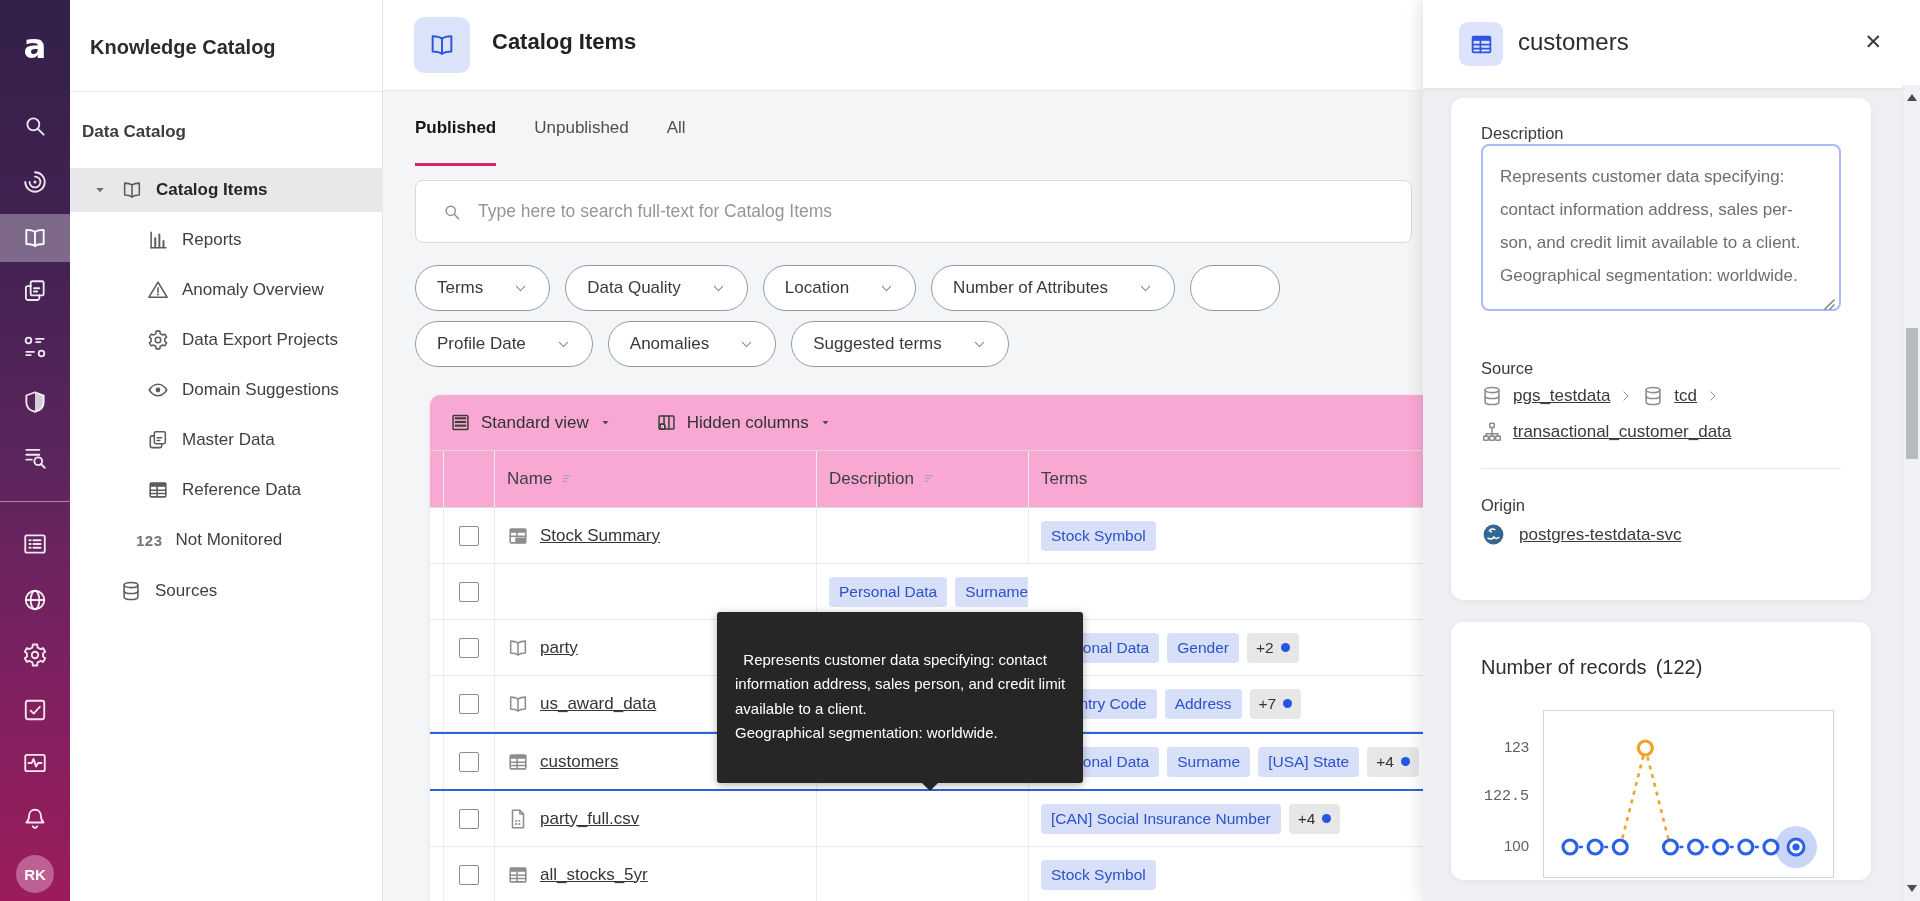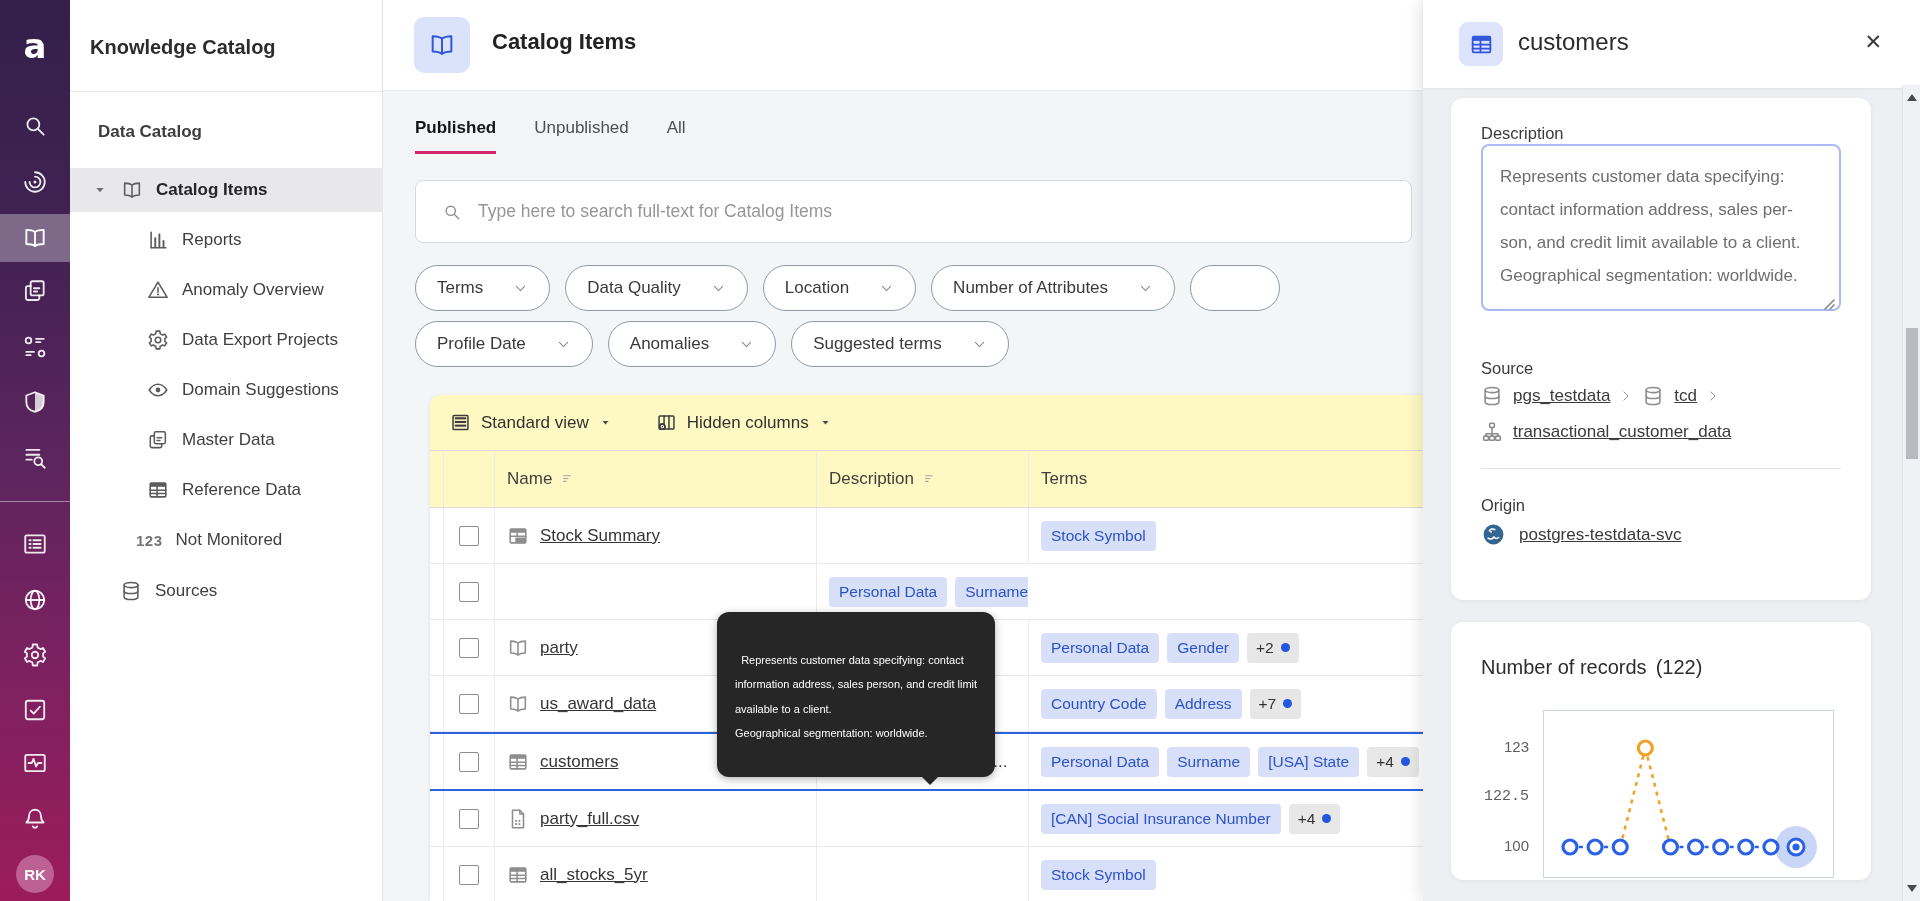--- a/index.html
+++ b/index.html
@@ -13,45 +13,45 @@
   .rail-logo{position:absolute;top:24px;left:0;width:70px;text-align:center;color:#fff;font-size:34px;font-weight:700;line-height:44px;font-family:"DejaVu Sans",sans-serif}
   .rail-item{position:absolute;left:0;width:70px;height:48px;display:flex;align-items:center;justify-content:center;color:rgba(255,255,255,.9);cursor:pointer}
   .rail-item .ic{width:26px;height:26px}
   .rail-item.active{background:rgba(255,255,255,.32);color:#fff}
   .rail-div{position:absolute;left:0;top:501px;width:70px;height:1px;background:rgba(255,255,255,.45)}
   .avatar{position:absolute;left:16px;top:855px;width:38px;height:38px;border-radius:50%;background:#bd6093;color:#fff;font-size:15px;font-weight:700;display:flex;align-items:center;justify-content:center;cursor:pointer}
   
   .sidebar{position:absolute;left:70px;top:0;width:313px;height:901px;background:#fff;border-right:1px solid #e2e2e4;z-index:20}
   .sb-title{position:absolute;left:20px;top:36px;font-size:20px;font-weight:700;color:#2c2c2c}
   .sb-div{position:absolute;left:0;top:91px;width:100%;height:1px;background:#e8e8e8}
-  .sb-section{position:absolute;left:28px;top:122px;font-size:17px;font-weight:700;color:#3d3d3d}
+  .sb-section{position:absolute;left:12px;top:122px;font-size:17px;font-weight:700;color:#3d3d3d}
   .nav-item{position:absolute;left:0;width:313px;display:flex;align-items:center;gap:13px;color:#3f3f3f;font-size:17px;cursor:pointer}
   .nav-item.sel{background:#e8e8ea;font-weight:700;color:#262626}
   .nav-item .ic{color:#5c5c5c}
   .nav-item .caret{color:#6f6f6f;width:16px;height:16px}
   .num-ic{font-size:15px;font-weight:700;color:#757575;letter-spacing:.5px;flex:none}
   
   .main{position:absolute;left:383px;top:0;width:1040px;height:901px;background:#f4f5f7;overflow:hidden}
   .main-header{position:absolute;left:0;top:0;width:100%;height:91px;background:#fff;border-bottom:1px solid #ececec}
   .title-tile{position:absolute;left:31px;top:17px;width:56px;height:56px;border-radius:10px;background:#dbe3fb;color:#3156de;display:flex;align-items:center;justify-content:center}
   .title-tile .ic{width:28px;height:28px}
   .page-title{position:absolute;left:109px;top:29px;font-size:22px;font-weight:600;color:#222}
   .tabs{position:absolute;left:32px;top:118px;display:flex;gap:38px}
-  .tab{font-size:17px;color:#4f4f4f;padding-bottom:13px;border-bottom:3px solid transparent;cursor:pointer}
+  .tab{font-size:17px;color:#4f4f4f;padding-bottom:25px;border-bottom:3px solid transparent;cursor:pointer}
   .tab.active{color:#161616;font-weight:600;border-color:#d12568}
   .searchbox{position:absolute;left:32px;top:180px;width:997px;height:63px;background:#fff;border:1px solid #d9d9d9;border-radius:8px;display:flex;align-items:center;gap:16px;padding-left:26px}
   .searchbox .ic{color:#8f8f8f;width:20px;height:20px}
   .searchbox input{border:none;outline:none;flex:1;font-size:17.5px;font-family:inherit;color:#333;background:transparent;height:100%}
   ::placeholder{color:#969696}
   .frow{position:absolute;left:32px;display:flex;gap:15px;width:1008px;overflow:hidden}
   #frow1{top:265px}#frow2{top:321px}
   .pill{height:46px;border:1px solid #8e9aa7;border-radius:23px;background:#fff;display:flex;align-items:center;gap:30px;padding:0 21px;font-size:17px;color:#3a3a3a;flex:none;cursor:pointer}
   .pill .ic{color:#8a8a8a;width:15px;height:15px}
   .pill.stub{min-width:90px}
-  .card{position:absolute;left:47px;top:395px;width:993px;height:506px;background:#fef9c3;border-radius:10px 0 0 0;box-shadow:0 1px 4px rgba(0,0,0,.08)}
+  .card{position:absolute;left:47px;top:395px;width:993px;height:506px;background:#f9a8d4;border-radius:10px 0 0 0;box-shadow:0 1px 4px rgba(0,0,0,.08)}
   .toolbar{position:absolute;left:0;top:0;width:100%;height:55px;display:flex;align-items:center;gap:44px;padding-left:20px}
   .tool{display:flex;align-items:center;gap:10px;font-size:17px;color:#323232;cursor:pointer}
   .tool .ic{color:#3c3c3c}
   .tool .caret{width:13px;height:13px;color:#4a4a4a}
   .grid-row{display:grid;grid-template-columns:13px 51px 322px 212px 1fr}
   .thead{position:absolute;top:55px;left:0;width:100%;height:58px;border-top:1px solid #dcdcdc;border-bottom:1px solid #dcdcdc}
   .tbody{position:absolute;top:113px;left:0;width:100%}
   .td{display:flex;align-items:center;border-left:1px solid #ececec;height:100%;overflow:hidden}
   .td.c0{border-left:none}
   .td.cb{justify-content:center}
@@ -62,21 +62,21 @@
   .name-cell{gap:11px;padding-left:12px}
   .name-cell .ic{color:#8e8e8e}
   .lnk{color:#353535;text-decoration:underline;font-size:17px;white-space:nowrap}
   .desc-cell{padding-left:10px;font-size:17px;color:#3f3f3f}
   .terms-cell{gap:8px;padding-left:12px}
   .tag{background:#d8dff8;color:#2b52c7;font-size:15.5px;padding:6px 10px;border-radius:4px;white-space:nowrap;flex:none}
   .chip{background:#e7e7e7;color:#333;font-size:15.5px;padding:6px 9px;border-radius:4px;display:flex;align-items:center;gap:7px;flex:none}
   .chip i{width:9px;height:9px;border-radius:50%;background:#2456e0}
   input[type=checkbox]{appearance:none;width:20px;height:20px;border:1.5px solid #8d8d8d;border-radius:2px;background:#fff;cursor:pointer}
   
-  .tooltip{position:absolute;left:717px;top:612px;background:#262626;color:#fff;font-size:11px;line-height:24.5px;padding:11px 18px 7px;border-radius:12px;white-space:pre;z-index:40;box-shadow:0 2px 8px rgba(0,0,0,.3)}
+  .tooltip{position:absolute;left:717px;top:612px;background:#262626;color:#fff;font-size:15px;line-height:24.5px;padding:11px 18px 13px;border-radius:3px;white-space:pre;z-index:40;box-shadow:0 2px 8px rgba(0,0,0,.3)}
   .tt-caret{position:absolute;left:204px;bottom:-8px;width:0;height:0;border-left:9px solid transparent;border-right:9px solid transparent;border-top:9px solid #262626}
   
   .panel{position:absolute;left:1423px;top:0;width:497px;height:901px;background:#edeff3;box-shadow:-5px 0 14px rgba(0,0,0,.09);z-index:25}
   .panel-header{position:absolute;top:0;left:0;width:100%;height:88px;background:#fff;box-shadow:0 1px 3px rgba(0,0,0,.06);z-index:2}
   .panel-tile{position:absolute;left:36px;top:22px;width:44px;height:44px;border-radius:9px;background:#dce3fb;color:#2f56dd;display:flex;align-items:center;justify-content:center}
   .panel-tile .ic{width:25px;height:25px}
   .panel-title{position:absolute;left:95px;top:28px;font-size:24px;color:#2b2b2b}
   .close-btn{position:absolute;right:38px;top:30px;font-size:21px;color:#3c3c3c;background:none;border:none;font-family:inherit;cursor:pointer}
   .pcard{position:absolute;left:28px;width:420px;background:#fff;border-radius:12px;box-shadow:0 1px 5px rgba(0,0,0,.06)}
   #pcard1{top:98px;height:502px}

